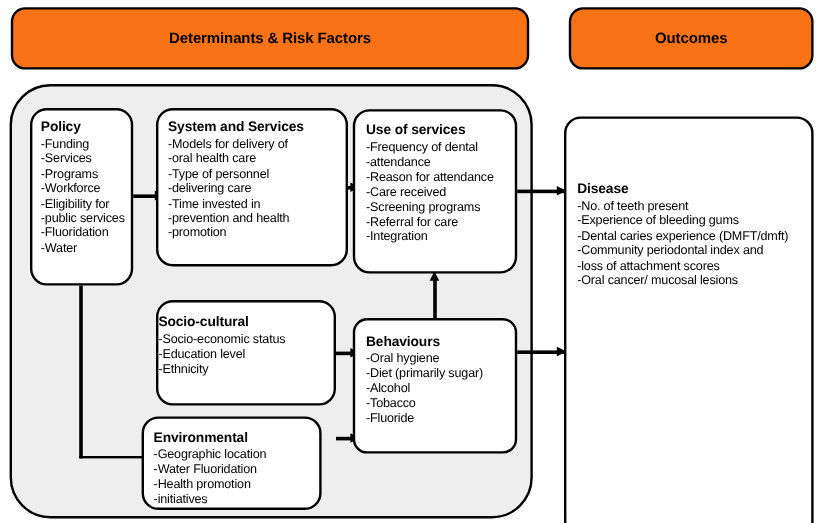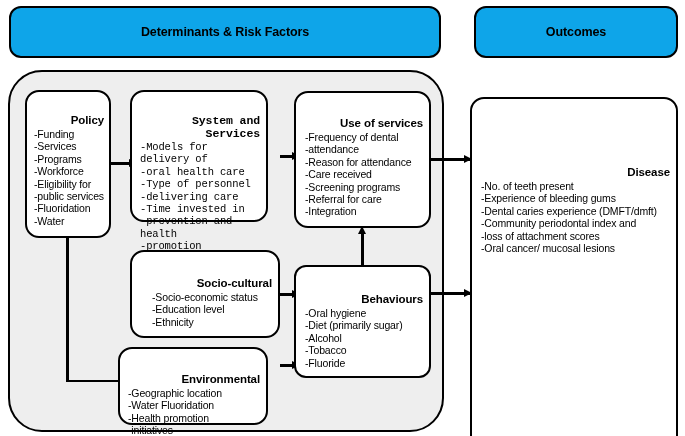--- a/index.html
+++ b/index.html
@@ -20,41 +20,41 @@
     position: absolute;
     box-sizing: border-box;
     background: #ffffff;
     border: 2.5px solid #000000;
     border-radius: 14px;
     z-index: 5;
   }
   .node-title {
     font-weight: bold;
     font-size: 11.5px;
-    text-align: right;
+    text-align: left;
     line-height: 13px;
-    margin: 16px 0 1px 0;
+    margin: 2px 0 1px 0;
     letter-spacing: -0.1px;
   }
   .node-list {
     list-style: none;
     margin: 0;
     padding: 0;
     font-size: 10.5px;
     line-height: 12.4px;
     letter-spacing: -0.15px;
   }
   .node-list li { margin: 0; padding: 0; }
   .node-list li::before { content: "-"; }
 
   
   .banner {
     position: absolute;
     box-sizing: border-box;
-    background: #0ea5e9;
+    background: #f97316;
     border: 2.5px solid #000000;
     border-radius: 12px;
     display: flex;
     align-items: center;
     justify-content: center;
     z-index: 6;
   }
   .banner-label {
     font-weight: bold;
     font-size: 12.5px;
@@ -68,23 +68,23 @@
     width: 436px; height: 362px;
     box-sizing: border-box;
     background: #eeeeee;
     border: 2.5px solid #000000;
     border-radius: 34px;
     z-index: 1;
   }
 
   
   #node-policy      { left: 25px;  top: 90px;  width: 86px;  height: 148px; padding: 6px 5px 4px 7px; z-index: 7; }
-  #node-system      { left: 130px; top: 90px;  width: 138px; height: 132px; padding: 6px 6px 4px 8px; font-family: Liberation Mono, monospace; }
+  #node-system      { left: 130px; top: 90px;  width: 160px; height: 132px; padding: 6px 6px 4px 8px; }
   #node-use         { left: 294px; top: 91px;  width: 137px; height: 137px; padding: 8px 6px 4px 9px; }
-  #node-socio       { left: 130px; top: 250px; width: 150px; height: 88px;  padding: 9px 6px 4px 20px; }
+  #node-socio       { left: 130px; top: 250px; width: 150px; height: 88px;  padding: 9px 6px 4px 0; }
   #node-env         { left: 118px; top: 347px; width: 150px; height: 78px;  padding: 8px 6px 4px 8px; }
   #node-behaviours  { left: 294px; top: 265px; width: 137px; height: 113px; padding: 10px 6px 4px 9px; border-radius: 12px; }
   #node-outcomes-body {
     left: 470px; top: 97px; width: 208px; height: 361px;
     padding: 0; z-index: 5;
   }
 
   .outcomes-section { position: absolute; left: 0; width: 100%; box-sizing: border-box; padding: 0 6px 0 9px; }
   #outcomes-disease { top: 51px; }
   #outcomes-qol     { top: 173px; }

